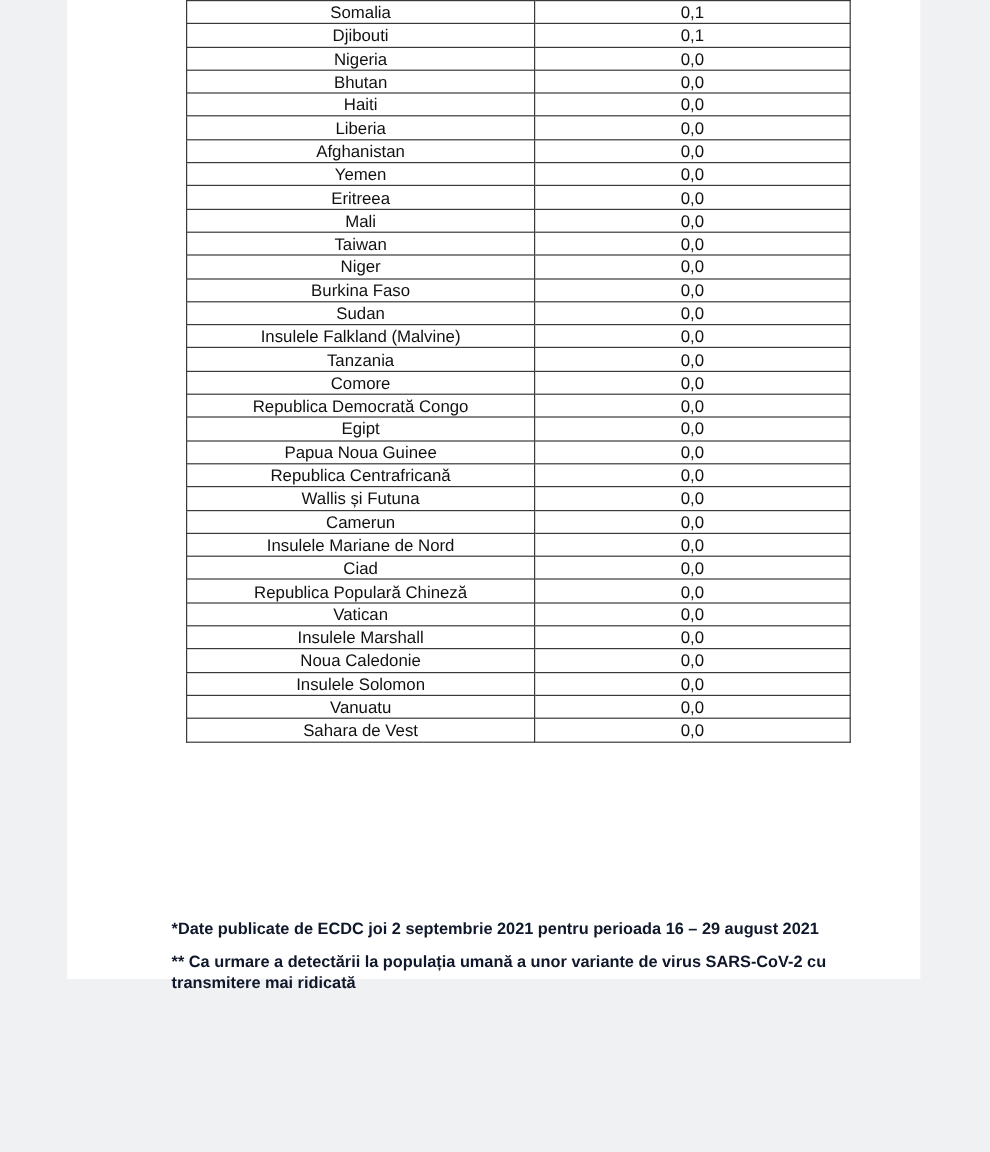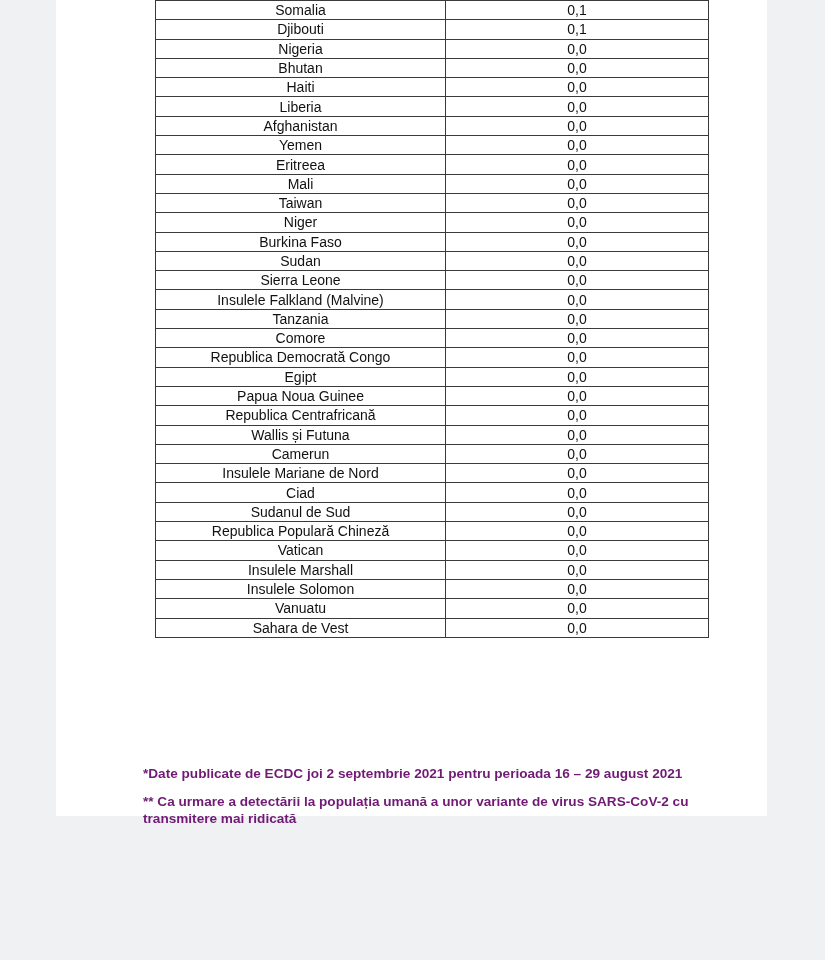--- a/index.html
+++ b/index.html
@@ -25,21 +25,21 @@
     height: 18.3px;
     padding: 0;
     text-align: center;
     line-height: 18px;
     white-space: nowrap;
   }
   table.data td.country { width: 289px; }
   table.data td.value { width: 262px; }
   .notes {
     position: absolute; left: 87px; top: 765px; width: 600px;
-    font-size: 13.6px; font-weight: bold; color: #701a75;
+    font-size: 13.6px; font-weight: bold; color: #0f172a;
   }
   .notes p { margin: 0 0 11px 0; line-height: 17px; }
 </style>
 </head>
 <body>
 
 <div class="page">
   <table class="data">
     <tbody id="rows">
         <tr>
@@ -92,24 +92,20 @@
         </tr>
         <tr>
           <td class="country">Burkina Faso</td>
           <td class="value">0,0</td>
         </tr>
         <tr>
           <td class="country">Sudan</td>
           <td class="value">0,0</td>
         </tr>
         <tr>
-          <td class="country">Sierra Leone</td>
-          <td class="value">0,0</td>
-        </tr>
-        <tr>
           <td class="country">Insulele Falkland (Malvine)</td>
           <td class="value">0,0</td>
         </tr>
         <tr>
           <td class="country">Tanzania</td>
           <td class="value">0,0</td>
         </tr>
         <tr>
           <td class="country">Comore</td>
           <td class="value">0,0</td>
@@ -140,33 +136,33 @@
         </tr>
         <tr>
           <td class="country">Insulele Mariane de Nord</td>
           <td class="value">0,0</td>
         </tr>
         <tr>
           <td class="country">Ciad</td>
           <td class="value">0,0</td>
         </tr>
         <tr>
-          <td class="country">Sudanul de Sud</td>
-          <td class="value">0,0</td>
-        </tr>
-        <tr>
           <td class="country">Republica Populară Chineză</td>
           <td class="value">0,0</td>
         </tr>
         <tr>
           <td class="country">Vatican</td>
           <td class="value">0,0</td>
         </tr>
         <tr>
           <td class="country">Insulele Marshall</td>
+          <td class="value">0,0</td>
+        </tr>
+        <tr>
+          <td class="country">Noua Caledonie</td>
           <td class="value">0,0</td>
         </tr>
         <tr>
           <td class="country">Insulele Solomon</td>
           <td class="value">0,0</td>
         </tr>
         <tr>
           <td class="country">Vanuatu</td>
           <td class="value">0,0</td>
         </tr>

